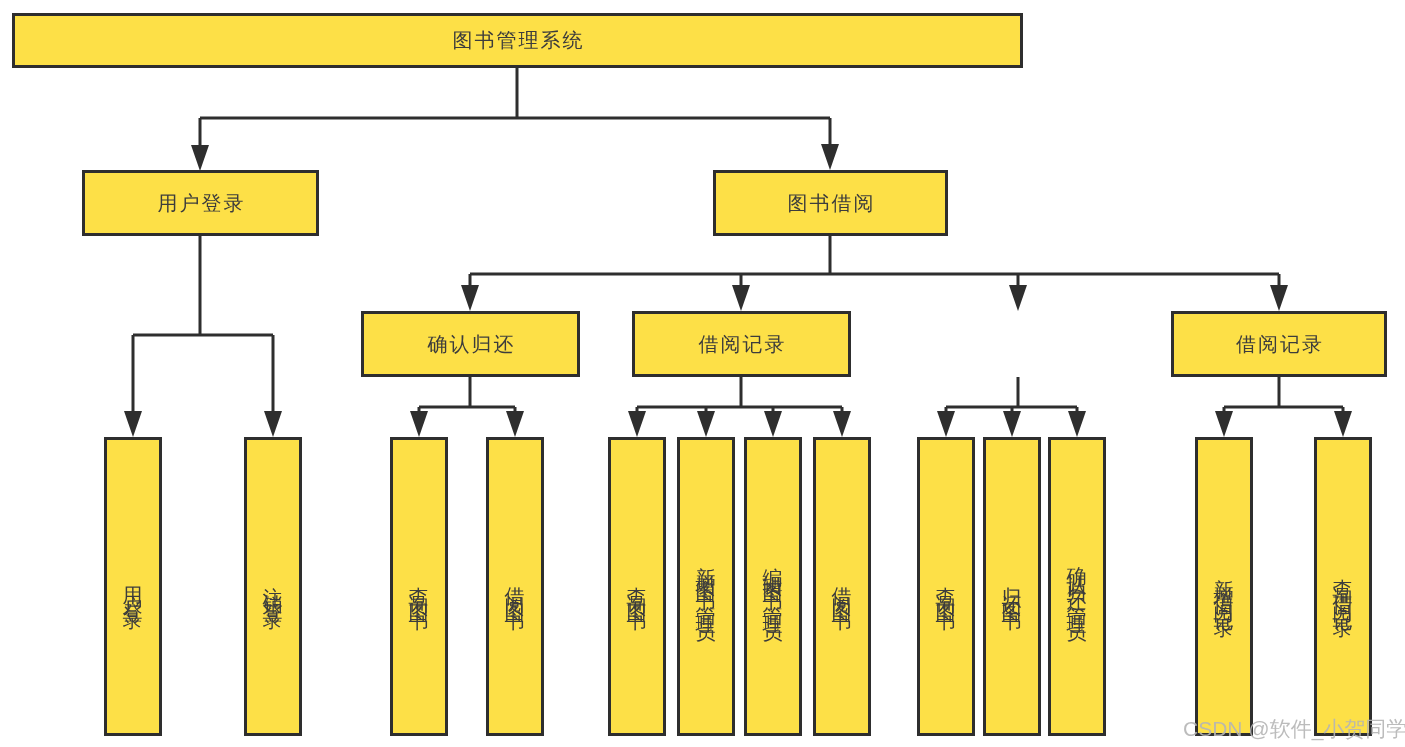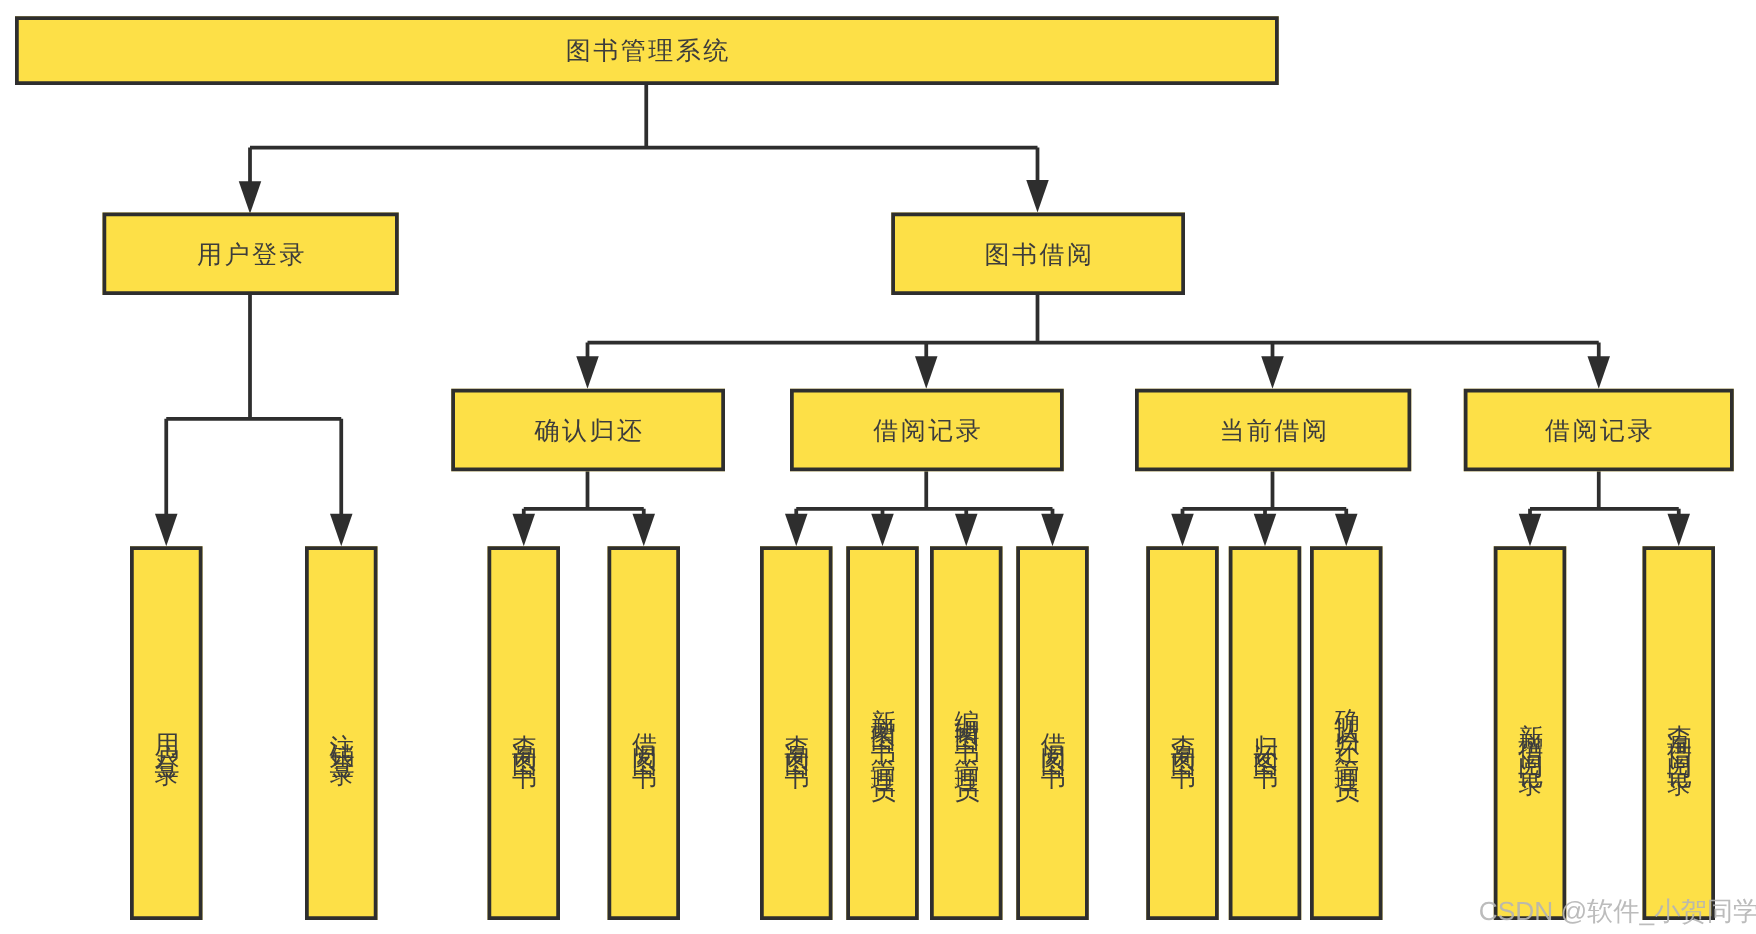--- a/index.html
+++ b/index.html
@@ -125,21 +125,20 @@
     </g>
   </svg>
 
   <div class="node hbox n-root">图书管理系统</div>
 
   <div class="node hbox n-b0">用户登录</div>
   <div class="node hbox n-b1">图书借阅</div>
 
   <div class="node hbox n-s0">确认归还</div>
   <div class="node hbox n-s1">借阅记录</div>
-  <div class="node hbox n-s2">当前借阅</div>
   <div class="node hbox n-s3">借阅记录</div>
 
   <div class="node vbox l-a1">用户登录</div>
   <div class="node vbox l-a2">注销登录</div>
 
   <div class="node vbox l-b1">查询图书</div>
   <div class="node vbox l-b2">借阅图书</div>
 
   <div class="node vbox l-c1">查询图书</div>
   <div class="node vbox l-c2">新增图书（管理员）</div>

